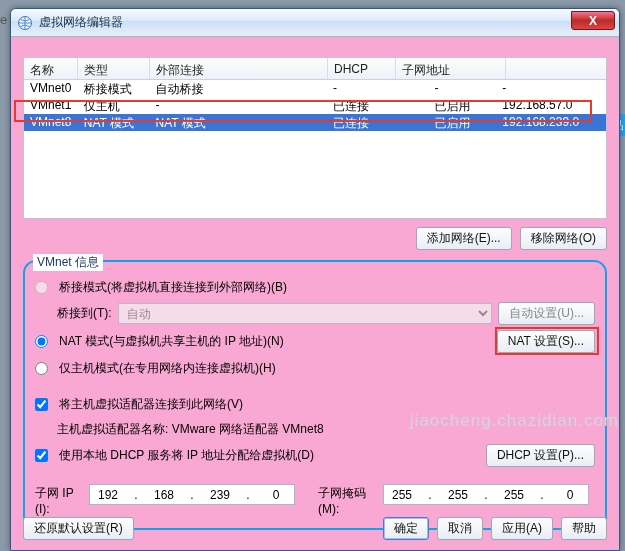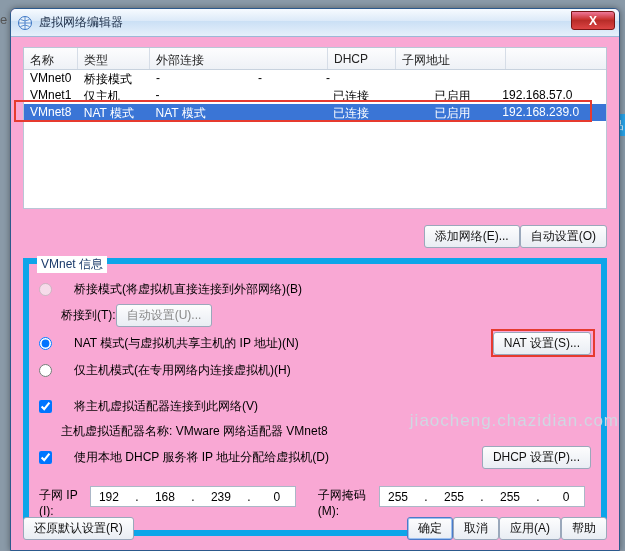--- a/index.html
+++ b/index.html
@@ -3,46 +3,46 @@
 <meta charset="utf-8">
 <style>
 *{box-sizing:border-box;margin:0;padding:0;font-family:"Microsoft YaHei","SimSun",Tahoma,sans-serif;font-size:12px}
 body{background:#8a9aa8;width:625px;height:551px;overflow:hidden;position:relative}
 .edge-e{position:absolute;left:0;top:12px;color:#555;font-size:13px}
 .window{position:absolute;left:10px;top:8px;width:610px;height:543px;background:#f9a8d4;border:1px solid #2c5a8c;border-radius:6px 6px 0 0;box-shadow:0 0 6px rgba(0,0,0,.4)}
 .titlebar{height:28px;background:linear-gradient(#f7fbff,#dbe9f8 45%,#cbe0f5 46%,#e6f0fb);border-bottom:1px solid #9db8d6;border-radius:5px 5px 0 0;display:flex;align-items:center;padding:0 6px;position:relative}
 .titlebar .ticon{width:16px;height:16px;margin-right:6px;display:flex;align-items:center;justify-content:center}
 .titlebar .ttxt{color:#1a2b45}
 .closebtn{position:absolute;right:4px;top:2px;width:44px;height:19px;background:linear-gradient(#e79,#c9302c 45%,#b52b27 46%,#d44);border:1px solid #7a1515;border-radius:0 3px 3px 3px;display:flex;align-items:center;justify-content:center;color:#fff;font-weight:bold;font-family:Arial}
-.client{padding:10px 12px 10px 12px}
+.client{padding:20px 12px 10px 12px}
 .grid{border:1px solid #b9c6d6;height:162px;position:relative;background:#fff}
 .ghead{display:flex;height:22px;background:linear-gradient(#fdfdfe,#eef1f6);border-bottom:1px solid #c8d2de}
 .ghead div{border-right:1px solid #d6dde7;padding:4px 6px 0 6px;color:#222}
 .gbody{position:relative}
 .grow{display:flex;height:17px;}
 .grow div{padding:1px 6px 0 6px;white-space:nowrap;overflow:hidden}
 .hlbox{position:absolute;left:3px;top:91px;width:578px;height:22px;border:2px solid #e63a2f;pointer-events:none}
 .c0{width:54px}.c1{width:72px}.c2{width:178px}.c3{width:102px}.c4{width:68px}.c5{width:110px}
 .selrow{background:#3a75d6;color:#fff}
-.btnrow{display:flex;justify-content:flex-end;margin-top:16px}
+.btnrow{display:flex;justify-content:flex-end;gap:8px;margin-top:8px}
 button.win{height:23px;padding:0 10px;background:linear-gradient(#fdfdfe,#e9edf3);border:1px solid #9aa8bb;border-radius:3px;color:#111;cursor:pointer}
-.group{border:6px solid #0ea5e9;border-radius:0;margin-top:10px;padding:10px 10px 12px 10px;position:relative}
+.group{border:2px solid #0ea5e9;border-radius:13px;margin-top:10px;padding:10px 10px 12px 10px;position:relative}
 .group .legend{position:absolute;top:-8px;left:8px;background:#fff;padding:0 4px;color:#1a3a6a}
 .row{display:flex;align-items:center;margin:5px 0;min-height:20px}
-.row label{margin-left:16px}
+.row label{margin-left:5px}
 .indent{margin-left:22px}
 .radio,.check{width:13px;height:13px;margin-right:6px;flex:0 0 auto}
 select.combo{flex:1;height:21px;border:1px solid #abb7c7;background:#f3f3f3;color:#777;padding:0 4px;margin:0 6px}
 .small-right{margin-left:auto}
 .hlbox2{position:absolute;border:2px solid #e63a2f;pointer-events:none}
 .iprow{display:flex;align-items:flex-end;margin-top:6px}
 .ipbox{display:inline-flex;align-items:center;border:1px solid #abb7c7;background:#fff;height:21px;padding:0 4px;margin:11px 6px}
 .ipbox span{width:28px;text-align:center}
 .ipdot{padding:0 1px}
-.bottombar{position:absolute;left:12px;right:12px;bottom:10px;display:flex;align-items:center;gap:0}
+.bottombar{position:absolute;left:12px;right:12px;bottom:10px;display:flex;align-items:center;gap:8px}
 .bottombar .spacer{flex:1}
 .wm{position:absolute;right:6px;bottom:120px;color:#cfd7e2;font-size:17px;letter-spacing:1px;pointer-events:none}
 .sidetab{position:absolute;right:0;top:114px;width:14px;height:22px;background:#2aa3e8;border-radius:2px 0 0 2px;color:#fff;display:flex;align-items:center;justify-content:center;font-size:11px}
 </style>
 </head>
 <body>
 
 <span class="edge-e">e</span>
 <div class="sidetab">品</div>
 
@@ -64,20 +64,21 @@
         <div class="c0">名称</div>
         <div class="c1">类型</div>
         <div class="c2">外部连接</div>
         <div class="c4">DHCP</div>
         <div class="c5">子网地址</div>
       </div>
       <div class="gbody">
         <div class="grow">
           <div class="c0">VMnet0</div>
           <div class="c1">桥接模式</div>
+          <div class="c2">自动桥接</div>
           <div class="c3">-</div>
           <div class="c4">-</div>
           <div class="c5">-</div>
         </div>
         <div class="grow">
           <div class="c0">VMnet1</div>
           <div class="c1">仅主机</div>
           <div class="c2">-</div>
           <div class="c3">已连接</div>
           <div class="c4">已启用</div>
@@ -90,32 +91,35 @@
           <div class="c3">已连接</div>
           <div class="c4">已启用</div>
           <div class="c5">192.168.239.0</div>
         </div>
       </div>
     </div>
     <div class="hlbox"></div>
 
     <div class="btnrow">
       <button class="win">添加网络(E)...</button>
-      <button class="win">自动设置(O)</button>
+      <button class="win">移除网络(O)</button>
     </div>
 
     <div class="group">
       <span class="legend">VMnet 信息</span>
 
       <div class="row">
         <input type="radio" class="radio" disabled="" style="">
         <label>桥接模式(将虚拟机直接连接到外部网络)(B)</label>
       </div>
       <div class="row indent">
         <span>桥接到(T):</span>
+        <select class="combo" disabled="">
+          <option>自动</option>
+        </select>
         <button class="win" disabled="" style="color:#888">自动设置(U)...</button>
       </div>
 
       <div class="row" style="position:relative">
         <input type="radio" class="radio" checked="" style="">
         <label>NAT 模式(与虚拟机共享主机的 IP 地址)(N)</label>
         <button class="win small-right">NAT 设置(S)...</button>
         <div class="hlbox2" style="right:-4px;top:-3px;width:104px;height:28px"></div>
       </div>
 

